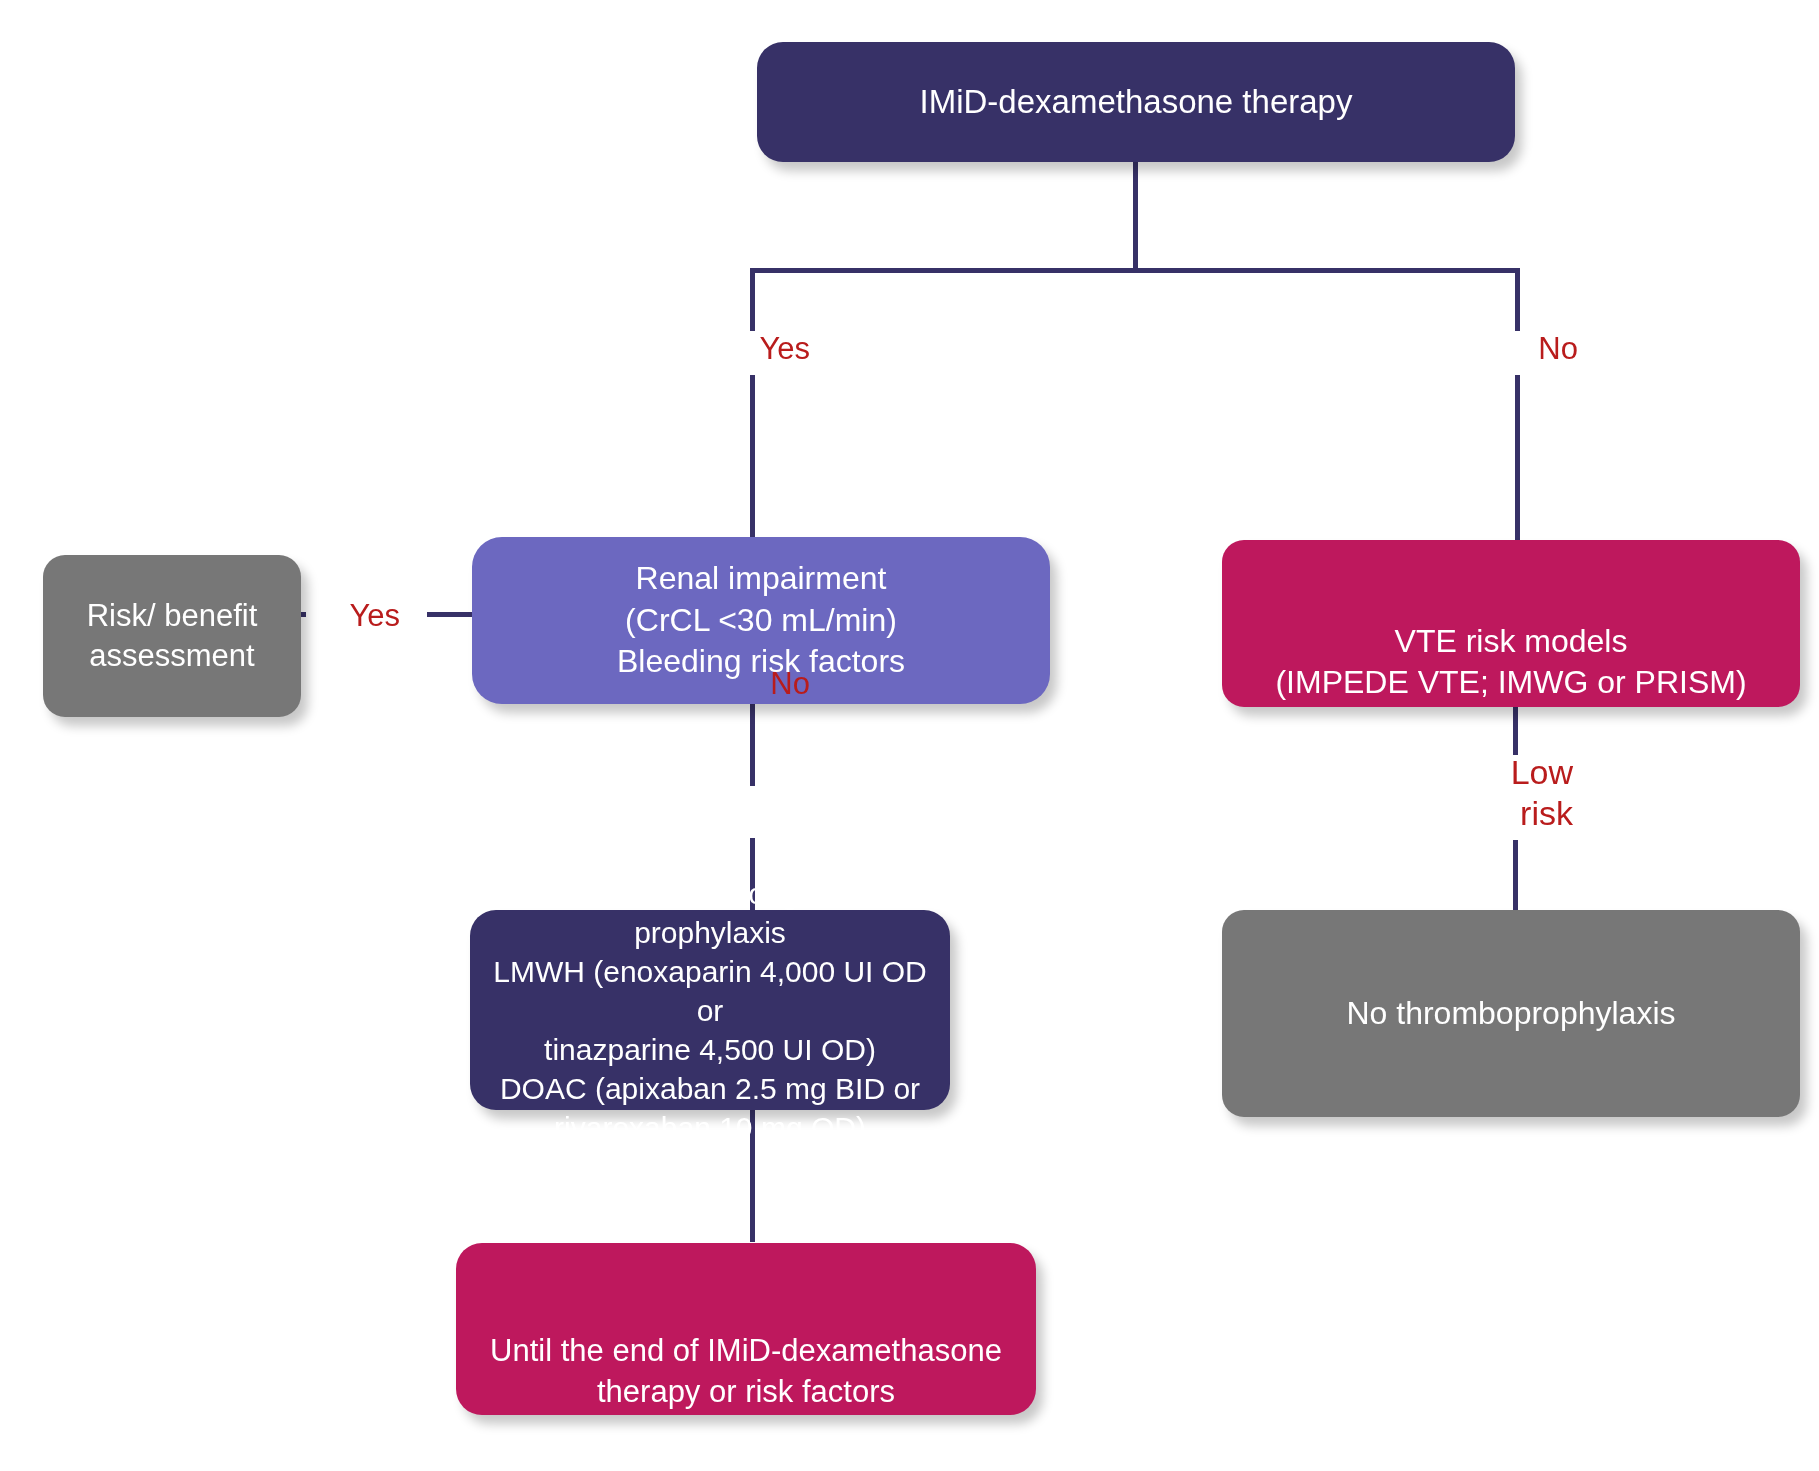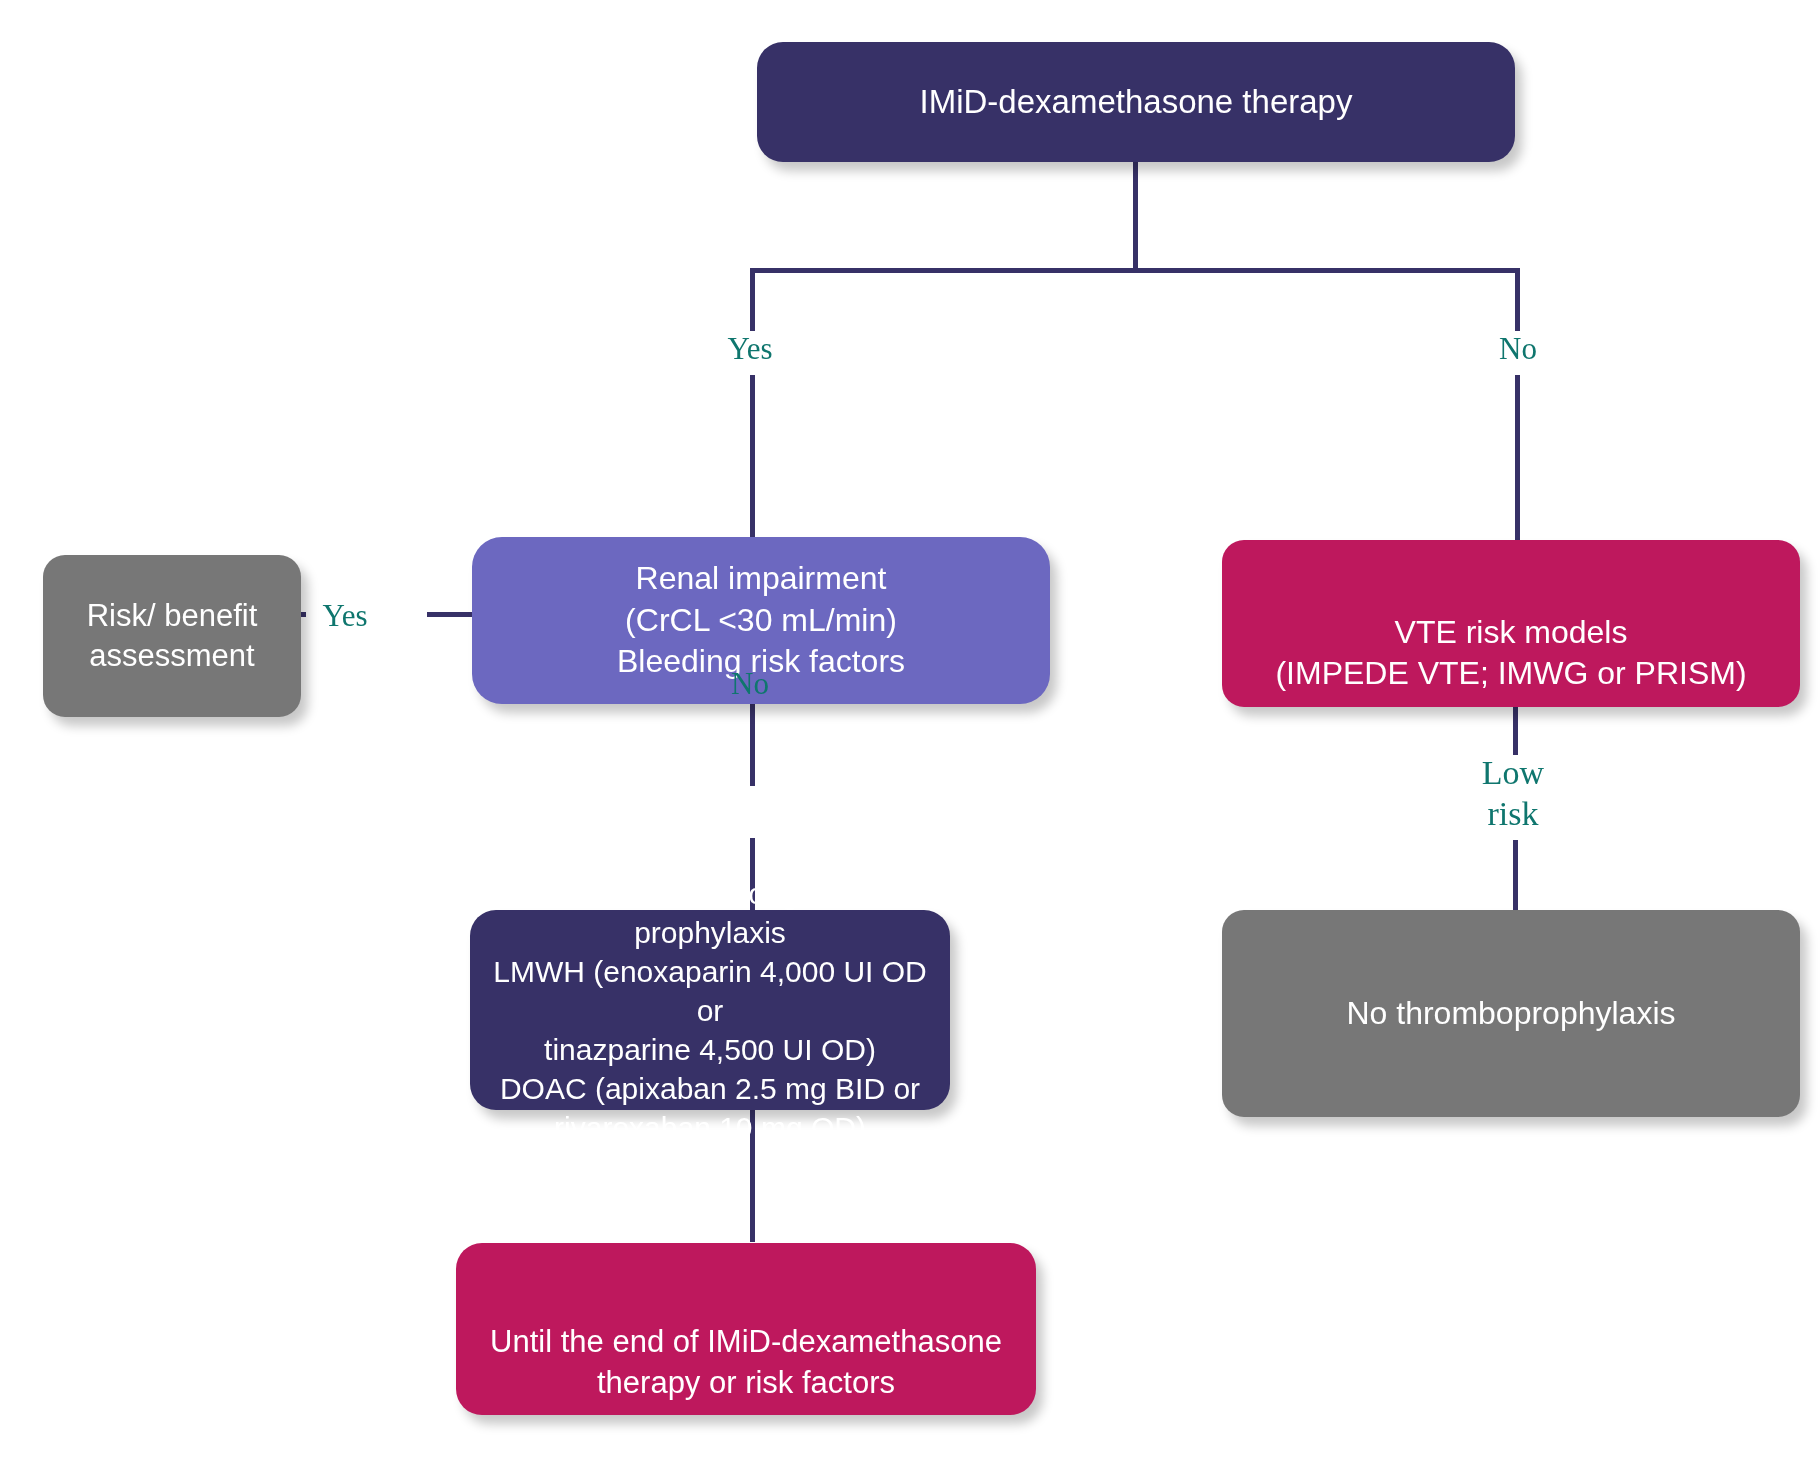--- a/index.html
+++ b/index.html
@@ -22,21 +22,21 @@
   .node {
     position: absolute;
     box-sizing: border-box;
     display: flex;
     align-items: center;
     justify-content: center;
     text-align: center;
     color: #ffffff;
     border-radius: 26px;
     box-shadow: 7px 9px 11px rgba(0,0,0,0.22);
-    padding: 12px 14px;
+    padding: 3px 14px;
     line-height: 1.30;
     white-space: pre-line;
   }
   .node.navy   { background: #373167; }
   .node.indigo { background: #6C68C0; border-radius: 30px; }
   .node.orchid { background: #be185d; align-items: flex-end; }
   .node.gray   { background: #777777; }
 
   
   .vline {
@@ -46,26 +46,25 @@
   }
   .hline {
     position: absolute;
     background: #373167;
     height: 5px;
   }
 
   
   .edge-label {
     position: absolute;
-    color: #0f766e;
+    color: #b91c1c;
     font-size: 31px;
-    text-align: center;
+    text-align: right;
     white-space: pre-line;
     line-height: 1.22;
-    font-family: Liberation Serif, serif;
   }
 </style>
 </head>
 <body>
 
 <div id="canvas">
 
   <div class="vline" style="left:1133px; top:160px; height:112px;"></div>
 
   <div class="hline" style="left:750px; top:268px; width:770px;"></div>

